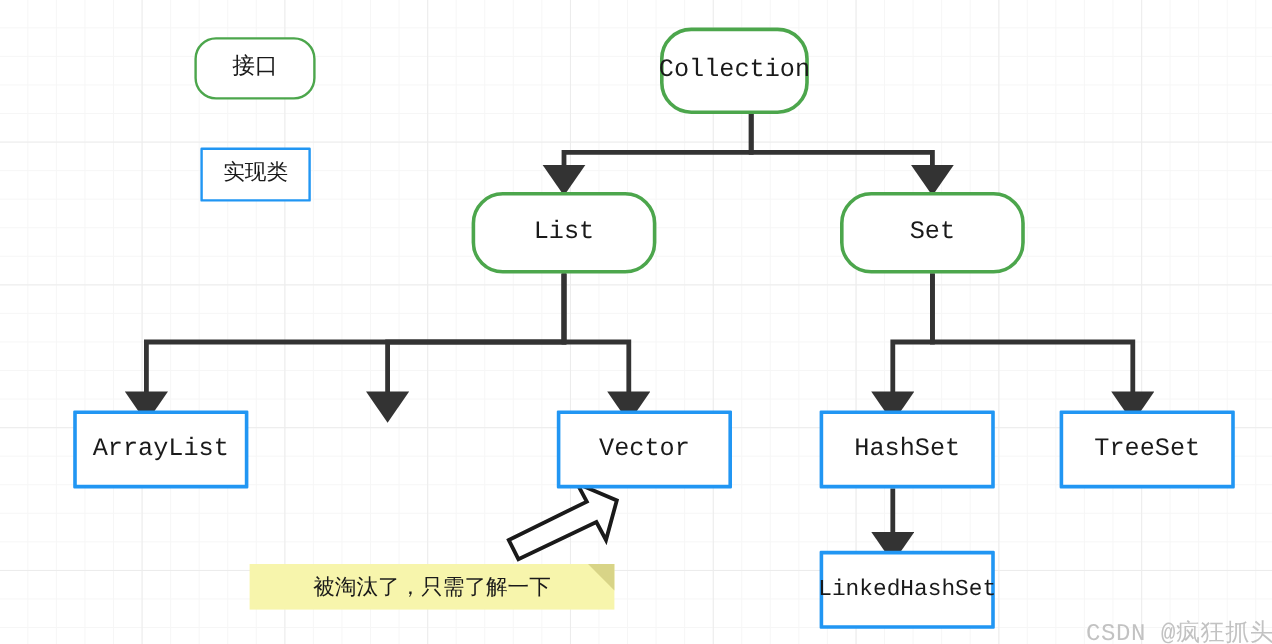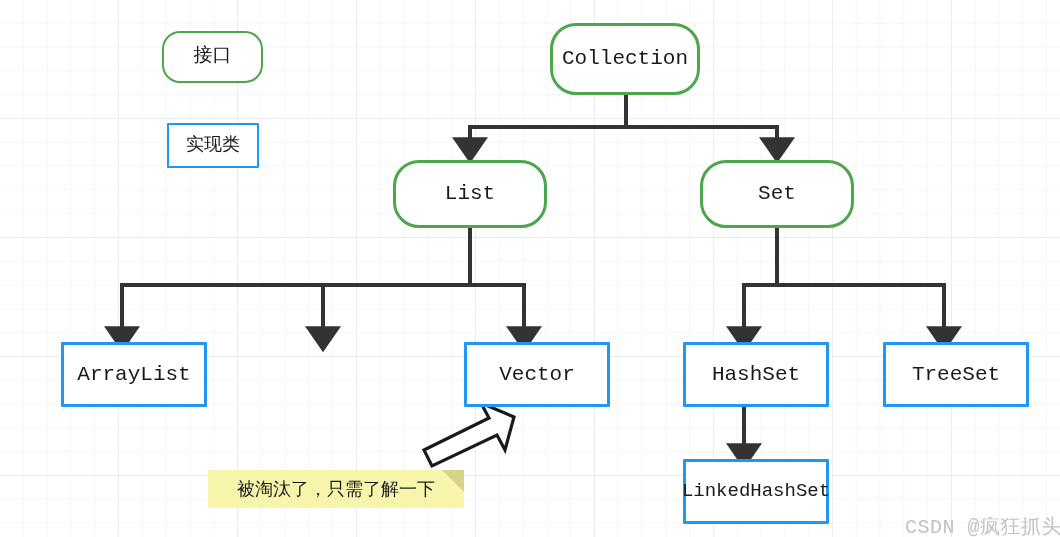--- a/index.html
+++ b/index.html
@@ -116,21 +116,21 @@
     <path d="M424,450 L489,418 L481,403 L514,417 L505,450 L497,435 L432,466 z" fill="#ffffff" stroke="#1a1a1a" stroke-width="3.2" stroke-linejoin="miter"></path>
   </svg>
 
   <div class="node legend-iface" style="left:162px; top:31px; width:101px; height:52px; font-size:19px;">
     <span>接口</span>
   </div>
   <div class="node legend-impl" style="left:167px; top:111px; width:92px; height:45px; font-size:18px;">
     <span>实现类</span>
   </div>
 
-  <div class="node iface" style="left:550px; top:23px; width:150px; height:72px; font-size:21px;">
+  <div class="node iface" style="left:550px; top:23px; width:124px; height:72px; font-size:21px;">
     <span>Collection</span>
   </div>
   <div class="node iface" style="left:393px; top:160px; width:154px; height:68px; font-size:21px;">
     <span>List</span>
   </div>
   <div class="node iface" style="left:700px; top:160px; width:154px; height:68px; font-size:21px;">
     <span>Set</span>
   </div>
 
   <div class="node impl" style="left:49px; top:342px; width:146px; height:65px; font-size:21px;">
@@ -143,21 +143,21 @@
     <span>HashSet</span>
   </div>
   <div class="node impl" style="left:871px; top:342px; width:146px; height:65px; font-size:21px;">
     <span>TreeSet</span>
   </div>
   <div class="node impl" style="left:671px; top:459px; width:146px; height:65px; font-size:19px; ">
     <span>LinkedHash</span>
     <span>Set</span>
   </div>
 
-  <div class="note" style="left:208px; top:470px; width:256px; height:38px; font-size:18px;">
+  <div class="note" style="left:208px; top:470px; width:304px; height:38px; font-size:18px;">
     <span>被淘汰了，只需了解一下</span>
     <span class="note-fold"></span>
   </div>
 
   <div class="watermark" style="left:905px; top:513px;">
     <span>CSDN @疯狂抓头</span>
   </div>
 
 </div>
 

